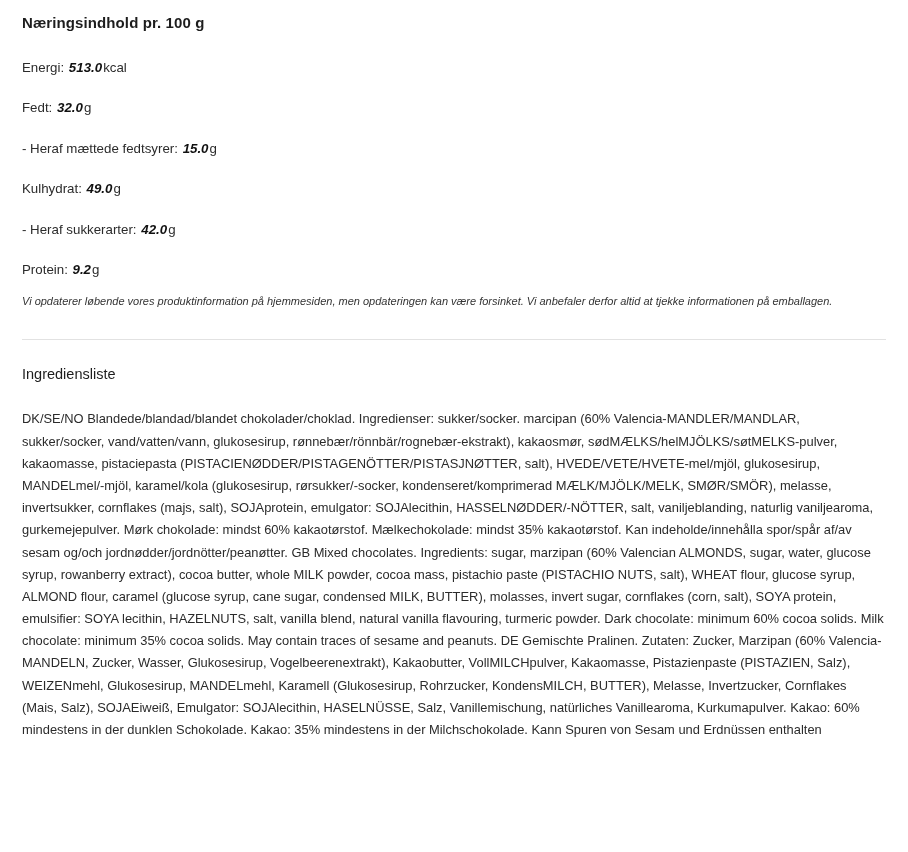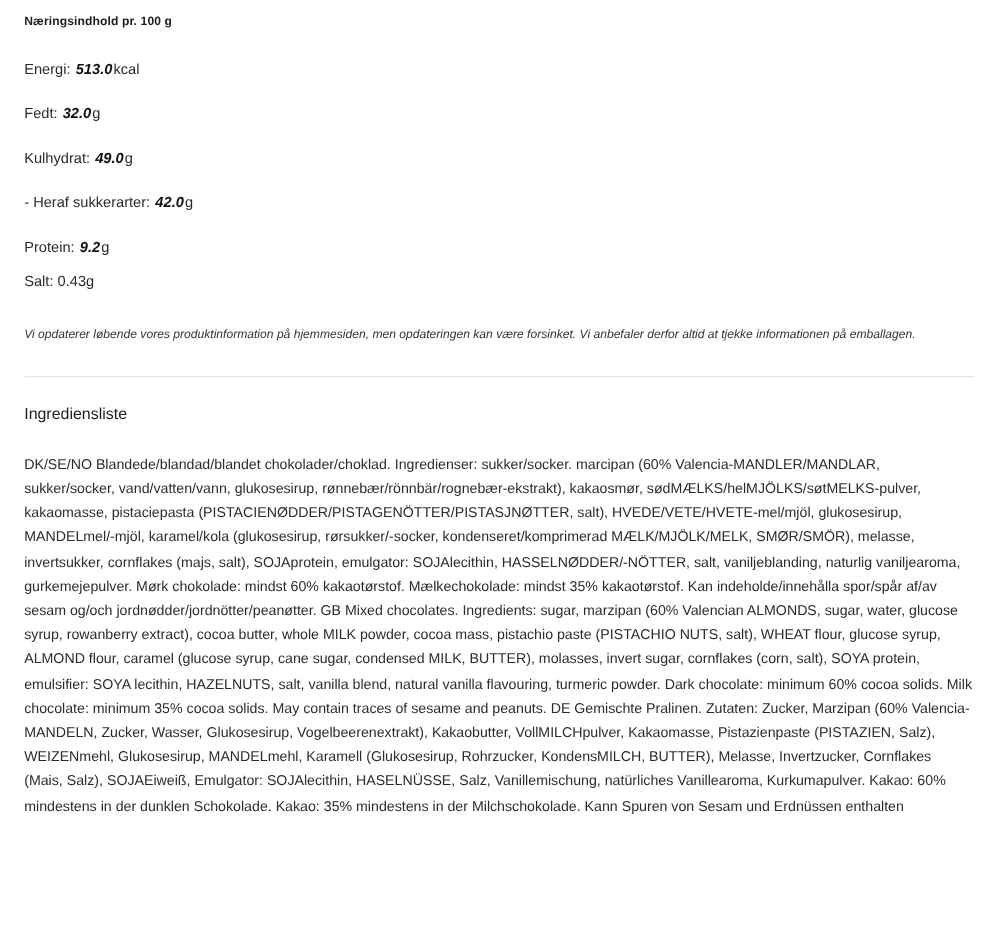--- a/index.html
+++ b/index.html
@@ -13,21 +13,21 @@
     min-height: 852px;
     font-family: "Liberation Sans", sans-serif;
     color: #1d1d1d;
     -webkit-font-smoothing: antialiased;
   }
   .page {
     width: 908px;
     padding: 14px 22px 0 22px;
   }
   .section-title {
-    font-size: 11px;
+    font-size: 15px;
     font-weight: bold;
     color: #1d1d1d;
     margin: 0 0 28px 0;
     letter-spacing: .1px;
   }
   .nutrition-list {
     margin: 0;
     padding: 0;
     list-style: none;
   }
@@ -99,37 +99,37 @@
   <ul class="nutrition-list">
     <li class="nutrition-row">
       <span class="label">Energi:</span>
       <span class="value">513.0</span><span class="unit">kcal</span>
     </li>
     <li class="nutrition-row">
       <span class="label">Fedt:</span>
       <span class="value">32.0</span><span class="unit">g</span>
     </li>
     <li class="nutrition-row">
+      <span class="label">- Heraf mættede fedtsyrer:</span>
+      <span class="value">15.0</span><span class="unit">g</span>
+    </li>
+    <li class="nutrition-row">
       <span class="label">Kulhydrat:</span>
       <span class="value">49.0</span><span class="unit">g</span>
     </li>
     <li class="nutrition-row">
       <span class="label">- Heraf sukkerarter:</span>
       <span class="value">42.0</span><span class="unit">g</span>
     </li>
     <li class="nutrition-row tight">
       <span class="label">Protein:</span>
       <span class="value">9.2</span><span class="unit">g</span>
     </li>
   </ul>
 
-  <div class="salt-row">
-    <span class="label">Salt:</span>
-    <span class="value">0.43</span><span class="unit">g</span>
-  </div>
 
   <p class="disclaimer">Vi opdaterer løbende vores produktinformation på hjemmesiden, men opdateringen kan være forsinket. Vi anbefaler derfor altid at tjekke informationen på emballagen.</p>
 
   <hr class="divider">
 
   <h2 class="ingredients-title">Ingrediensliste</h2>
 
   <p class="ingredients-body">DK/SE/NO Blandede/blandad/blandet chokolader/choklad. Ingredienser: sukker/socker. marcipan (60% Valencia-MANDLER/MANDLAR, sukker/socker, vand/vatten/vann, glukosesirup, rønnebær/rönnbär/rognebær-ekstrakt), kakaosmør, sødMÆLKS/helMJÖLKS/søtMELKS-pulver, kakaomasse, pistaciepasta (PISTACIENØDDER/PISTAGENÖTTER/PISTASJNØTTER, salt), HVEDE/VETE/HVETE-mel/mjöl, glukosesirup, MANDELmel/-mjöl, karamel/kola (glukosesirup, rørsukker/-socker, kondenseret/komprimerad MÆLK/MJÖLK/MELK, SMØR/SMÖR), melasse, invertsukker, cornflakes (majs, salt), SOJAprotein, emulgator: SOJAlecithin, HASSELNØDDER/-NÖTTER, salt, vaniljeblanding, naturlig vaniljearoma, gurkemejepulver. Mørk chokolade: mindst 60% kakaotørstof. Mælkechokolade: mindst 35% kakaotørstof. Kan indeholde/innehålla spor/spår af/av sesam og/och jordnødder/jordnötter/peanøtter. GB Mixed chocolates. Ingredients: sugar, marzipan (60% Valencian ALMONDS, sugar, water, glucose syrup, rowanberry extract), cocoa butter, whole MILK powder, cocoa mass, pistachio paste (PISTACHIO NUTS, salt), WHEAT flour, glucose syrup, ALMOND flour, caramel (glucose syrup, cane sugar, condensed MILK, BUTTER), molasses, invert sugar, cornflakes (corn, salt), SOYA protein, emulsifier: SOYA lecithin, HAZELNUTS, salt, vanilla blend, natural vanilla flavouring, turmeric powder. Dark chocolate: minimum 60% cocoa solids. Milk chocolate: minimum 35% cocoa solids. May contain traces of sesame and peanuts. DE Gemischte Pralinen. Zutaten: Zucker, Marzipan (60% Valencia-MANDELN, Zucker, Wasser, Glukosesirup, Vogelbeerenextrakt), Kakaobutter, VollMILCHpulver, Kakaomasse, Pistazienpaste (PISTAZIEN, Salz), WEIZENmehl, Glukosesirup, MANDELmehl, Karamell (Glukosesirup, Rohrzucker, KondensMILCH, BUTTER), Melasse, Invertzucker, Cornflakes (Mais, Salz), SOJAEiweiß, Emulgator: SOJAlecithin, HASELNÜSSE, Salz, Vanillemischung, natürliches Vanillearoma, Kurkumapulver. Kakao: 60% mindestens in der dunklen Schokolade. Kakao: 35% mindestens in der Milchschokolade. Kann Spuren von Sesam und Erdnüssen enthalten</p>
 
 </div>

